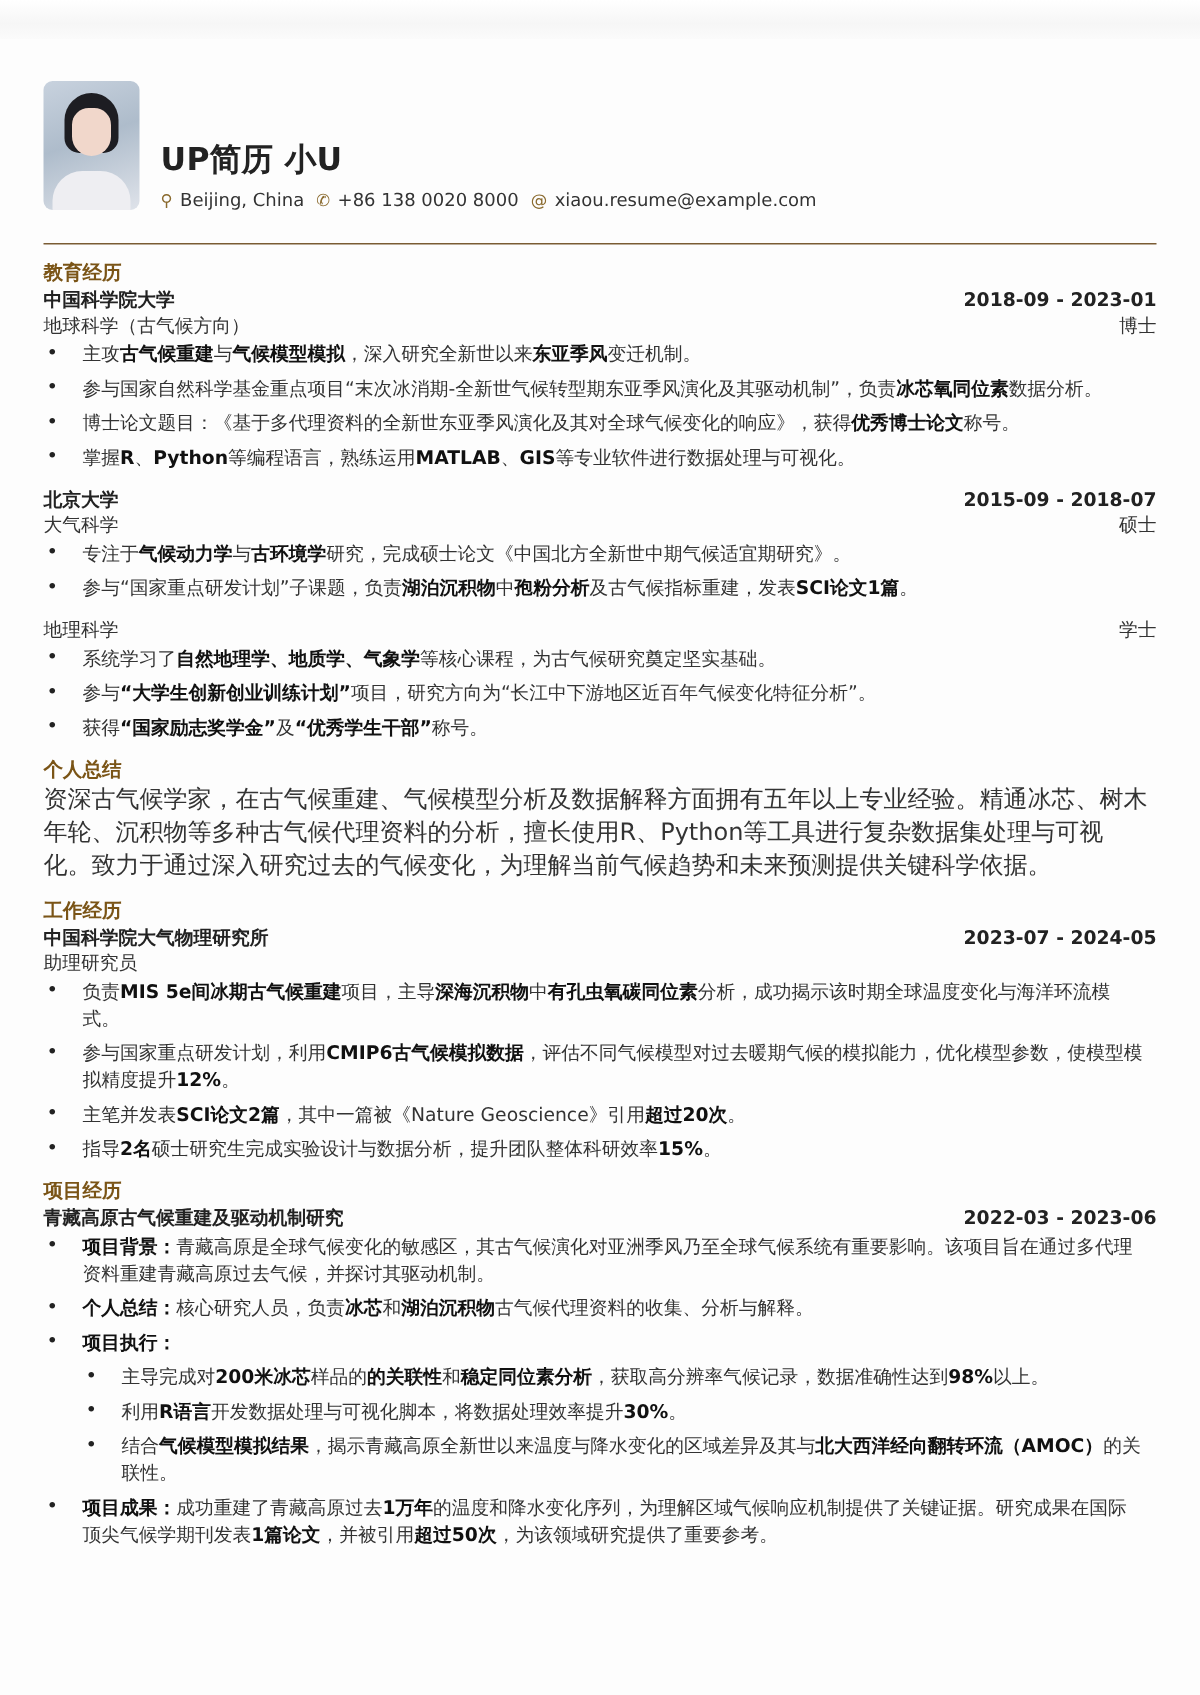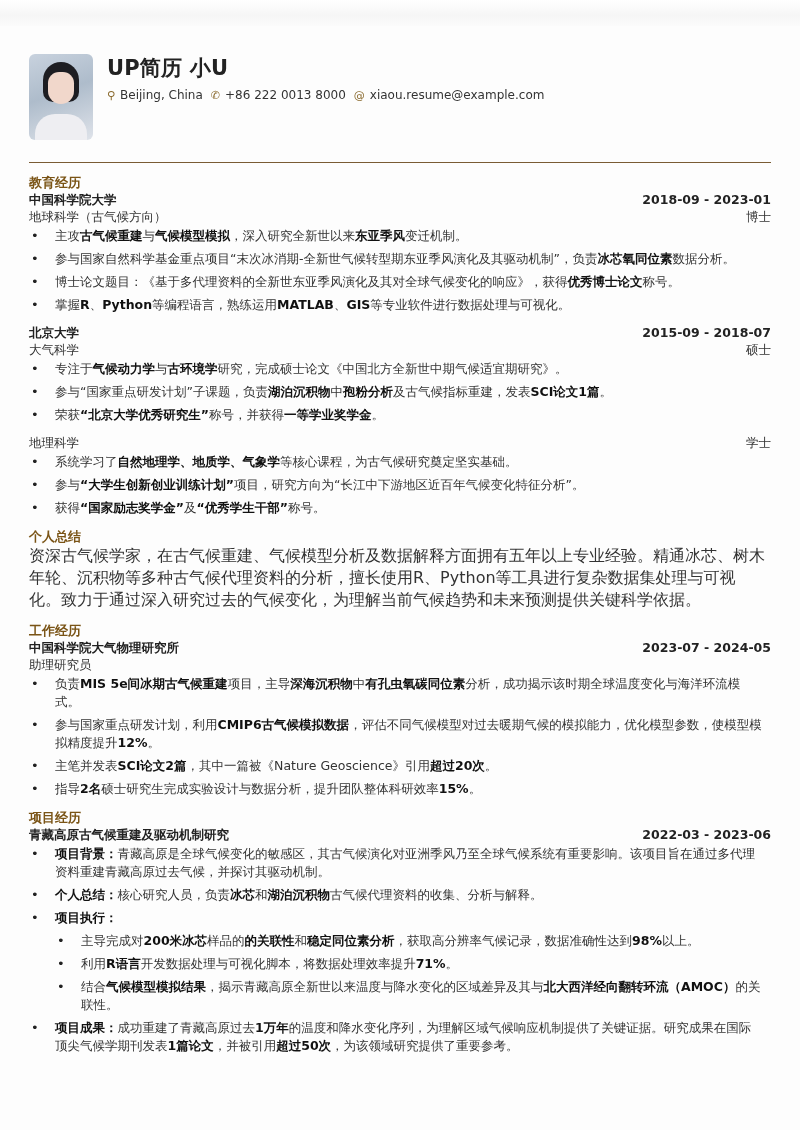--- a/index.html
+++ b/index.html
@@ -11,21 +11,21 @@
     }
     .topbar {
       height: 26px;
       background: linear-gradient(#ffffff, #f6f6f6 60%, #fbfbfb);
     }
     .page {
       position: relative;
       padding: 0 29px 0 29px;
     }
     .header {
-      display: flex; align-items: flex-start;
+      display: flex; align-items: flex-end;
       padding-top: 28px;
       height: 86px;
     }
     .avatar {
       width: 64px; height: 86px; border-radius: 6px;
       background: linear-gradient(160deg, #c8d2de 0%, #aebccb 45%, #dfe3ea 100%);
       position: relative; overflow: hidden; flex: none;
     }
     .avatar .hair {
       position: absolute; left: 14px; top: 8px; width: 36px; height: 40px;
@@ -88,21 +88,21 @@
     </div>
     <div class="header-info">
       <div class="name">UP简历 小U</div>
       <div class="contacts">
         <span class="contact">
           <span class="ic">⚲</span>
           <span>Beijing, China</span>
         </span>
         <span class="contact">
           <span class="ic">✆</span>
-          <span>+86 222 0013 8000</span>
+          <span>+86 138 0020 8000</span>
         </span>
         <span class="contact">
           <span class="ic">@</span>
           <span>xiaou.resume@example.com</span>
         </span>
       </div>
     </div>
   </div>
 
   <hr class="divider">
@@ -131,21 +131,20 @@
             <span class="org">北京大学</span>
             <span class="date">2015-09 - 2018-07</span>
           </div>
           <div class="row">
             <span class="sub">大气科学</span>
             <span class="sub">硕士</span>
           </div>
           <ul>
             <li>专注于<b>气候动力学</b>与<b>古环境学</b>研究，完成硕士论文《中国北方全新世中期气候适宜期研究》。</li>
             <li>参与“国家重点研发计划”子课题，负责<b>湖泊沉积物</b>中<b>孢粉分析</b>及古气候指标重建，发表<b>SCI论文1篇</b>。</li>
-            <li>荣获<b>“北京大学优秀研究生”</b>称号，并获得<b>一等学业奖学金</b>。</li>
           </ul>
         </div>
         <div class="entry">
           <div class="row">
             <span class="sub">地理科学</span>
             <span class="sub">学士</span>
           </div>
           <ul>
             <li>系统学习了<b>自然地理学、地质学、气象学</b>等核心课程，为古气候研究奠定坚实基础。</li>
             <li>参与<b>“大学生创新创业训练计划”</b>项目，研究方向为“长江中下游地区近百年气候变化特征分析”。</li>
@@ -188,21 +187,21 @@
         <div class="entry">
           <div class="row">
             <span class="org">青藏高原古气候重建及驱动机制研究</span>
             <span class="date">2022-03 - 2023-06</span>
           </div>
           <ul>
             <li><b>项目背景：</b>青藏高原是全球气候变化的敏感区，其古气候演化对亚洲季风乃至全球气候系统有重要影响。该项目旨在通过多代理资料重建青藏高原过去气候，并探讨其驱动机制。</li>
             <li><b>个人总结：</b>核心研究人员，负责<b>冰芯</b>和<b>湖泊沉积物</b>古气候代理资料的收集、分析与解释。</li>
             <li><b>项目执行：</b></li>
             <li class="sub2">主导完成对<b>200米冰芯</b>样品的<b>的关联性</b>和<b>稳定同位素分析</b>，获取高分辨率气候记录，数据准确性达到<b>98%</b>以上。</li>
-            <li class="sub2">利用<b>R语言</b>开发数据处理与可视化脚本，将数据处理效率提升<b>71%</b>。</li>
+            <li class="sub2">利用<b>R语言</b>开发数据处理与可视化脚本，将数据处理效率提升<b>30%</b>。</li>
             <li class="sub2">结合<b>气候模型模拟结果</b>，揭示青藏高原全新世以来温度与降水变化的区域差异及其与<b>北大西洋经向翻转环流（AMOC）</b>的关联性。</li>
             <li><b>项目成果：</b>成功重建了青藏高原过去<b>1万年</b>的温度和降水变化序列，为理解区域气候响应机制提供了关键证据。研究成果在国际顶尖气候学期刊发表<b>1篇论文</b>，并被引用<b>超过50次</b>，为该领域研究提供了重要参考。</li>
           </ul>
         </div>
       </div>
   </div>
 
 </div>
 
 </body></html>

